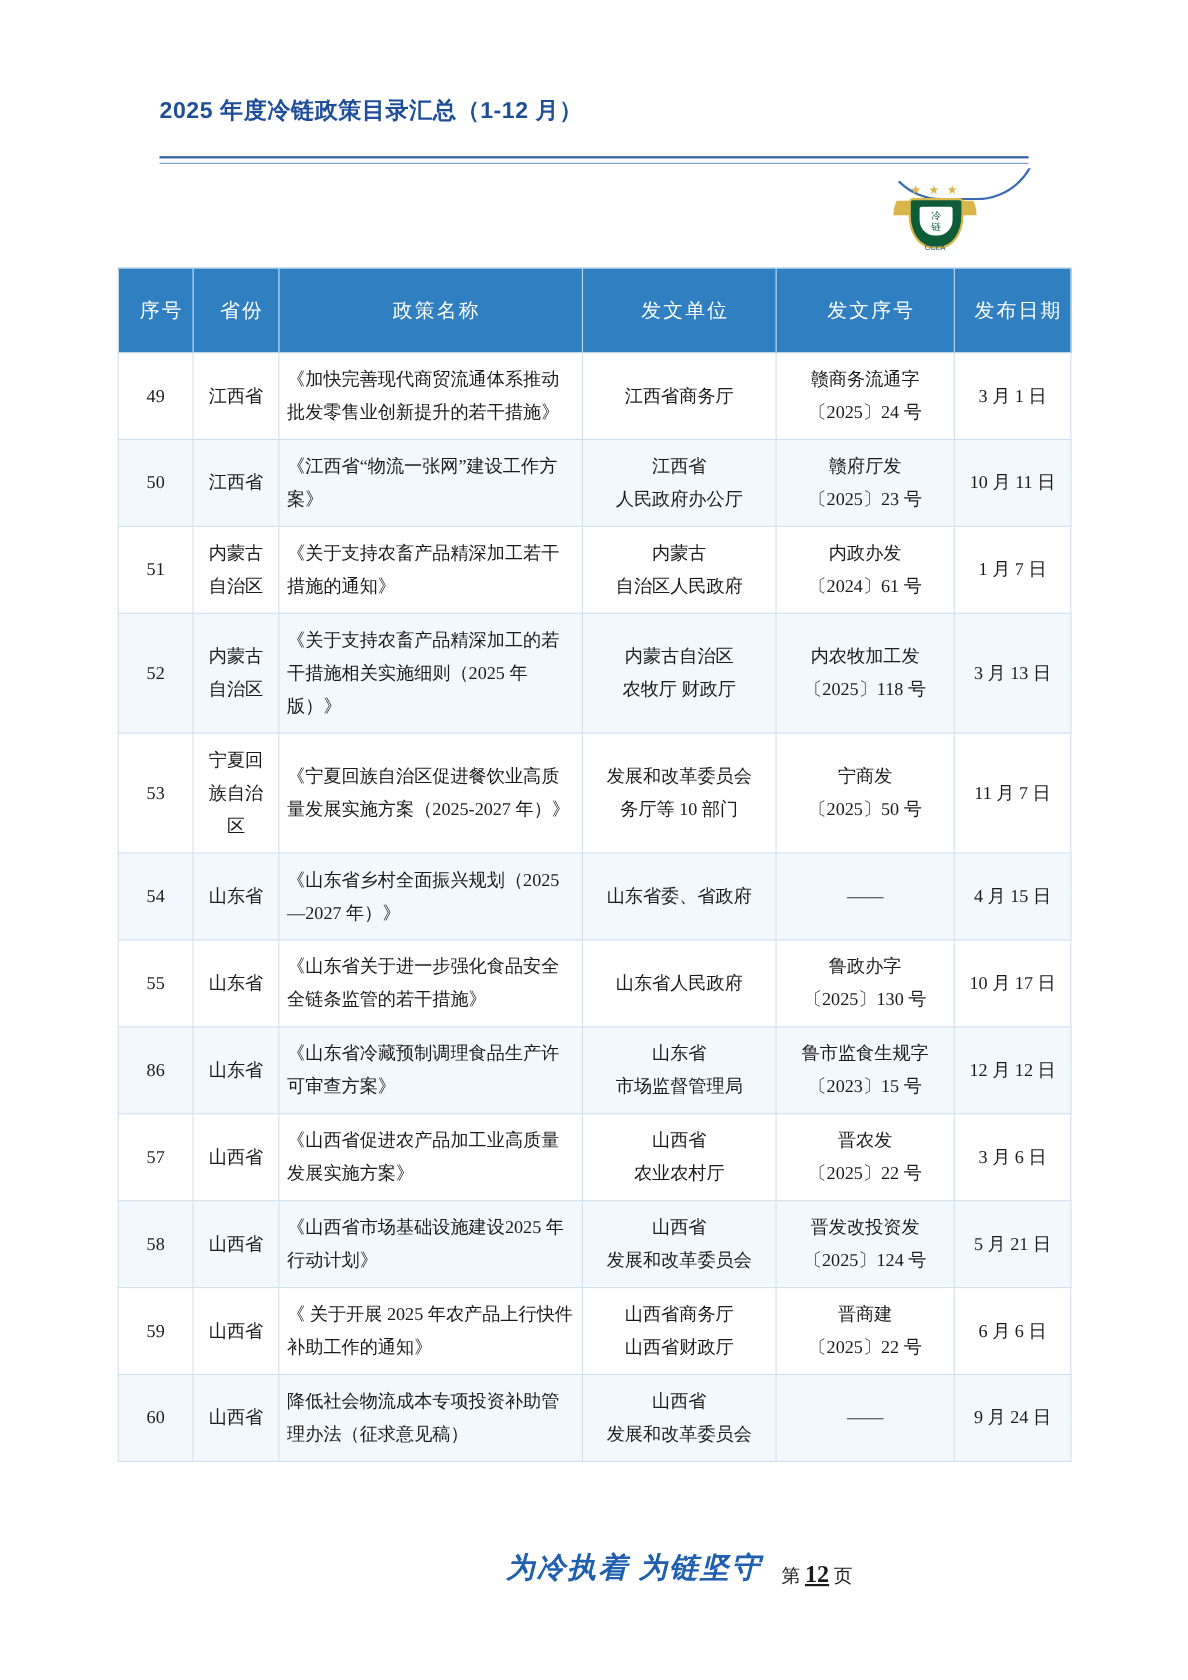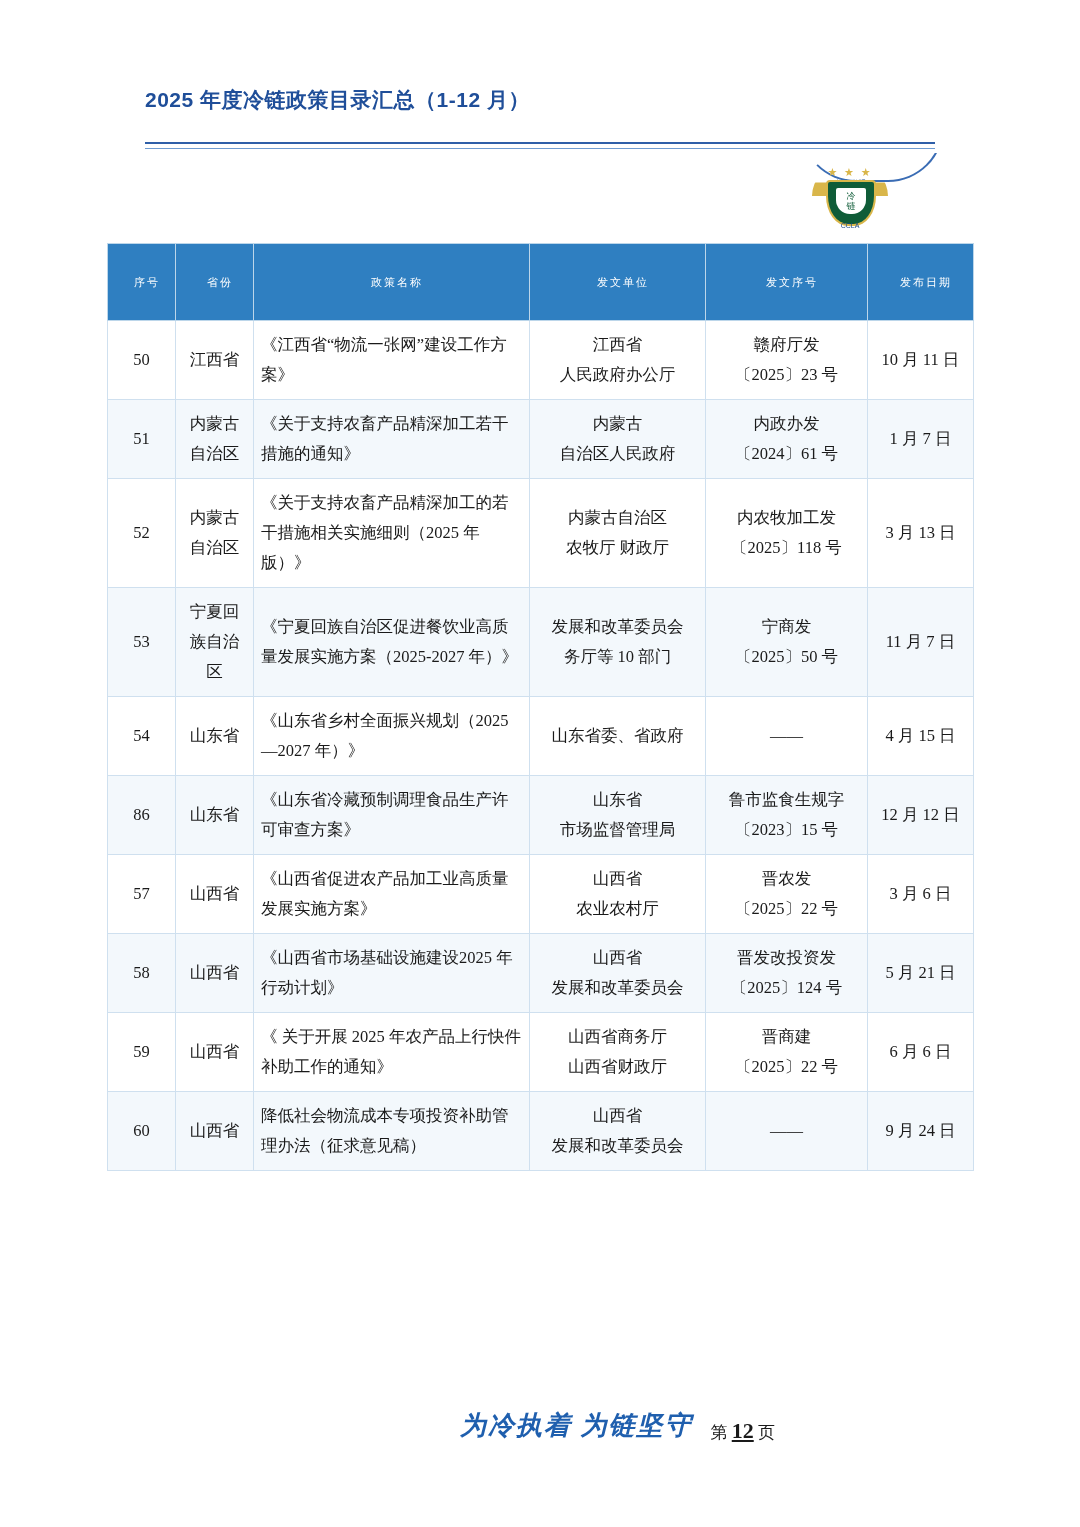--- a/index.html
+++ b/index.html
@@ -159,21 +159,21 @@
   table.policy col.c1 { width: 78px; }
   table.policy col.c2 { width: 276px; }
   table.policy col.c3 { width: 176px; }
   table.policy col.c4 { width: 162px; }
   table.policy col.c5 { width: 106px; }
 
   table.policy th {
     background: #2f7fc1;
     color: #ffffff;
     font-weight: normal;
-    font-size: 11px;
+    font-size: 18px;
     height: 74px;
     border: 1px solid #bcd6ea;
     letter-spacing: 2px;
     font-family: "Liberation Serif", serif;
     padding-left: 12px;
   }
   table.policy td {
     border: 1px solid #cfe0ef;
     font-size: 16.5px;
     color: #1a1a1a;
@@ -259,20 +259,35 @@
           <th>序号</th>
           <th>省份</th>
           <th>政策名称</th>
           <th>发文单位</th>
           <th>发文序号</th>
           <th>发布日期</th>
         </tr>
       </thead>
       <tbody id="table-body">
           <tr>
+            <td class="num">49</td>
+            <td class="prov">
+              <span class="cell-line">江西省</span>
+            </td>
+            <td class="name">《加快完善现代商贸流通体系推动批发零售业创新提升的若干措施》</td>
+            <td class="org">
+              <span class="cell-line">江西省商务厅</span>
+            </td>
+            <td class="code">
+              <span class="cell-line">赣商务流通字</span>
+              <span class="cell-line">〔2025〕24 号</span>
+            </td>
+            <td class="date">3 月 1 日</td>
+          </tr>
+          <tr>
             <td class="num">50</td>
             <td class="prov">
               <span class="cell-line">江西省</span>
             </td>
             <td class="name">《江西省“物流一张网”建设工作方案》</td>
             <td class="org">
               <span class="cell-line">江西省</span>
               <span class="cell-line">人民政府办公厅</span>
             </td>
             <td class="code">
@@ -339,20 +354,35 @@
               <span class="cell-line">山东省</span>
             </td>
             <td class="name">《山东省乡村全面振兴规划（2025—2027 年）》</td>
             <td class="org">
               <span class="cell-line">山东省委、省政府</span>
             </td>
             <td class="code">
               <span class="cell-line">——</span>
             </td>
             <td class="date">4 月 15 日</td>
+          </tr>
+          <tr>
+            <td class="num">55</td>
+            <td class="prov">
+              <span class="cell-line">山东省</span>
+            </td>
+            <td class="name">《山东省关于进一步强化食品安全全链条监管的若干措施》</td>
+            <td class="org">
+              <span class="cell-line">山东省人民政府</span>
+            </td>
+            <td class="code">
+              <span class="cell-line">鲁政办字</span>
+              <span class="cell-line">〔2025〕130 号</span>
+            </td>
+            <td class="date">10 月 17 日</td>
           </tr>
           <tr>
             <td class="num">86</td>
             <td class="prov">
               <span class="cell-line">山东省</span>
             </td>
             <td class="name">《山东省冷藏预制调理食品生产许可审查方案》</td>
             <td class="org">
               <span class="cell-line">山东省</span>
               <span class="cell-line">市场监督管理局</span>

